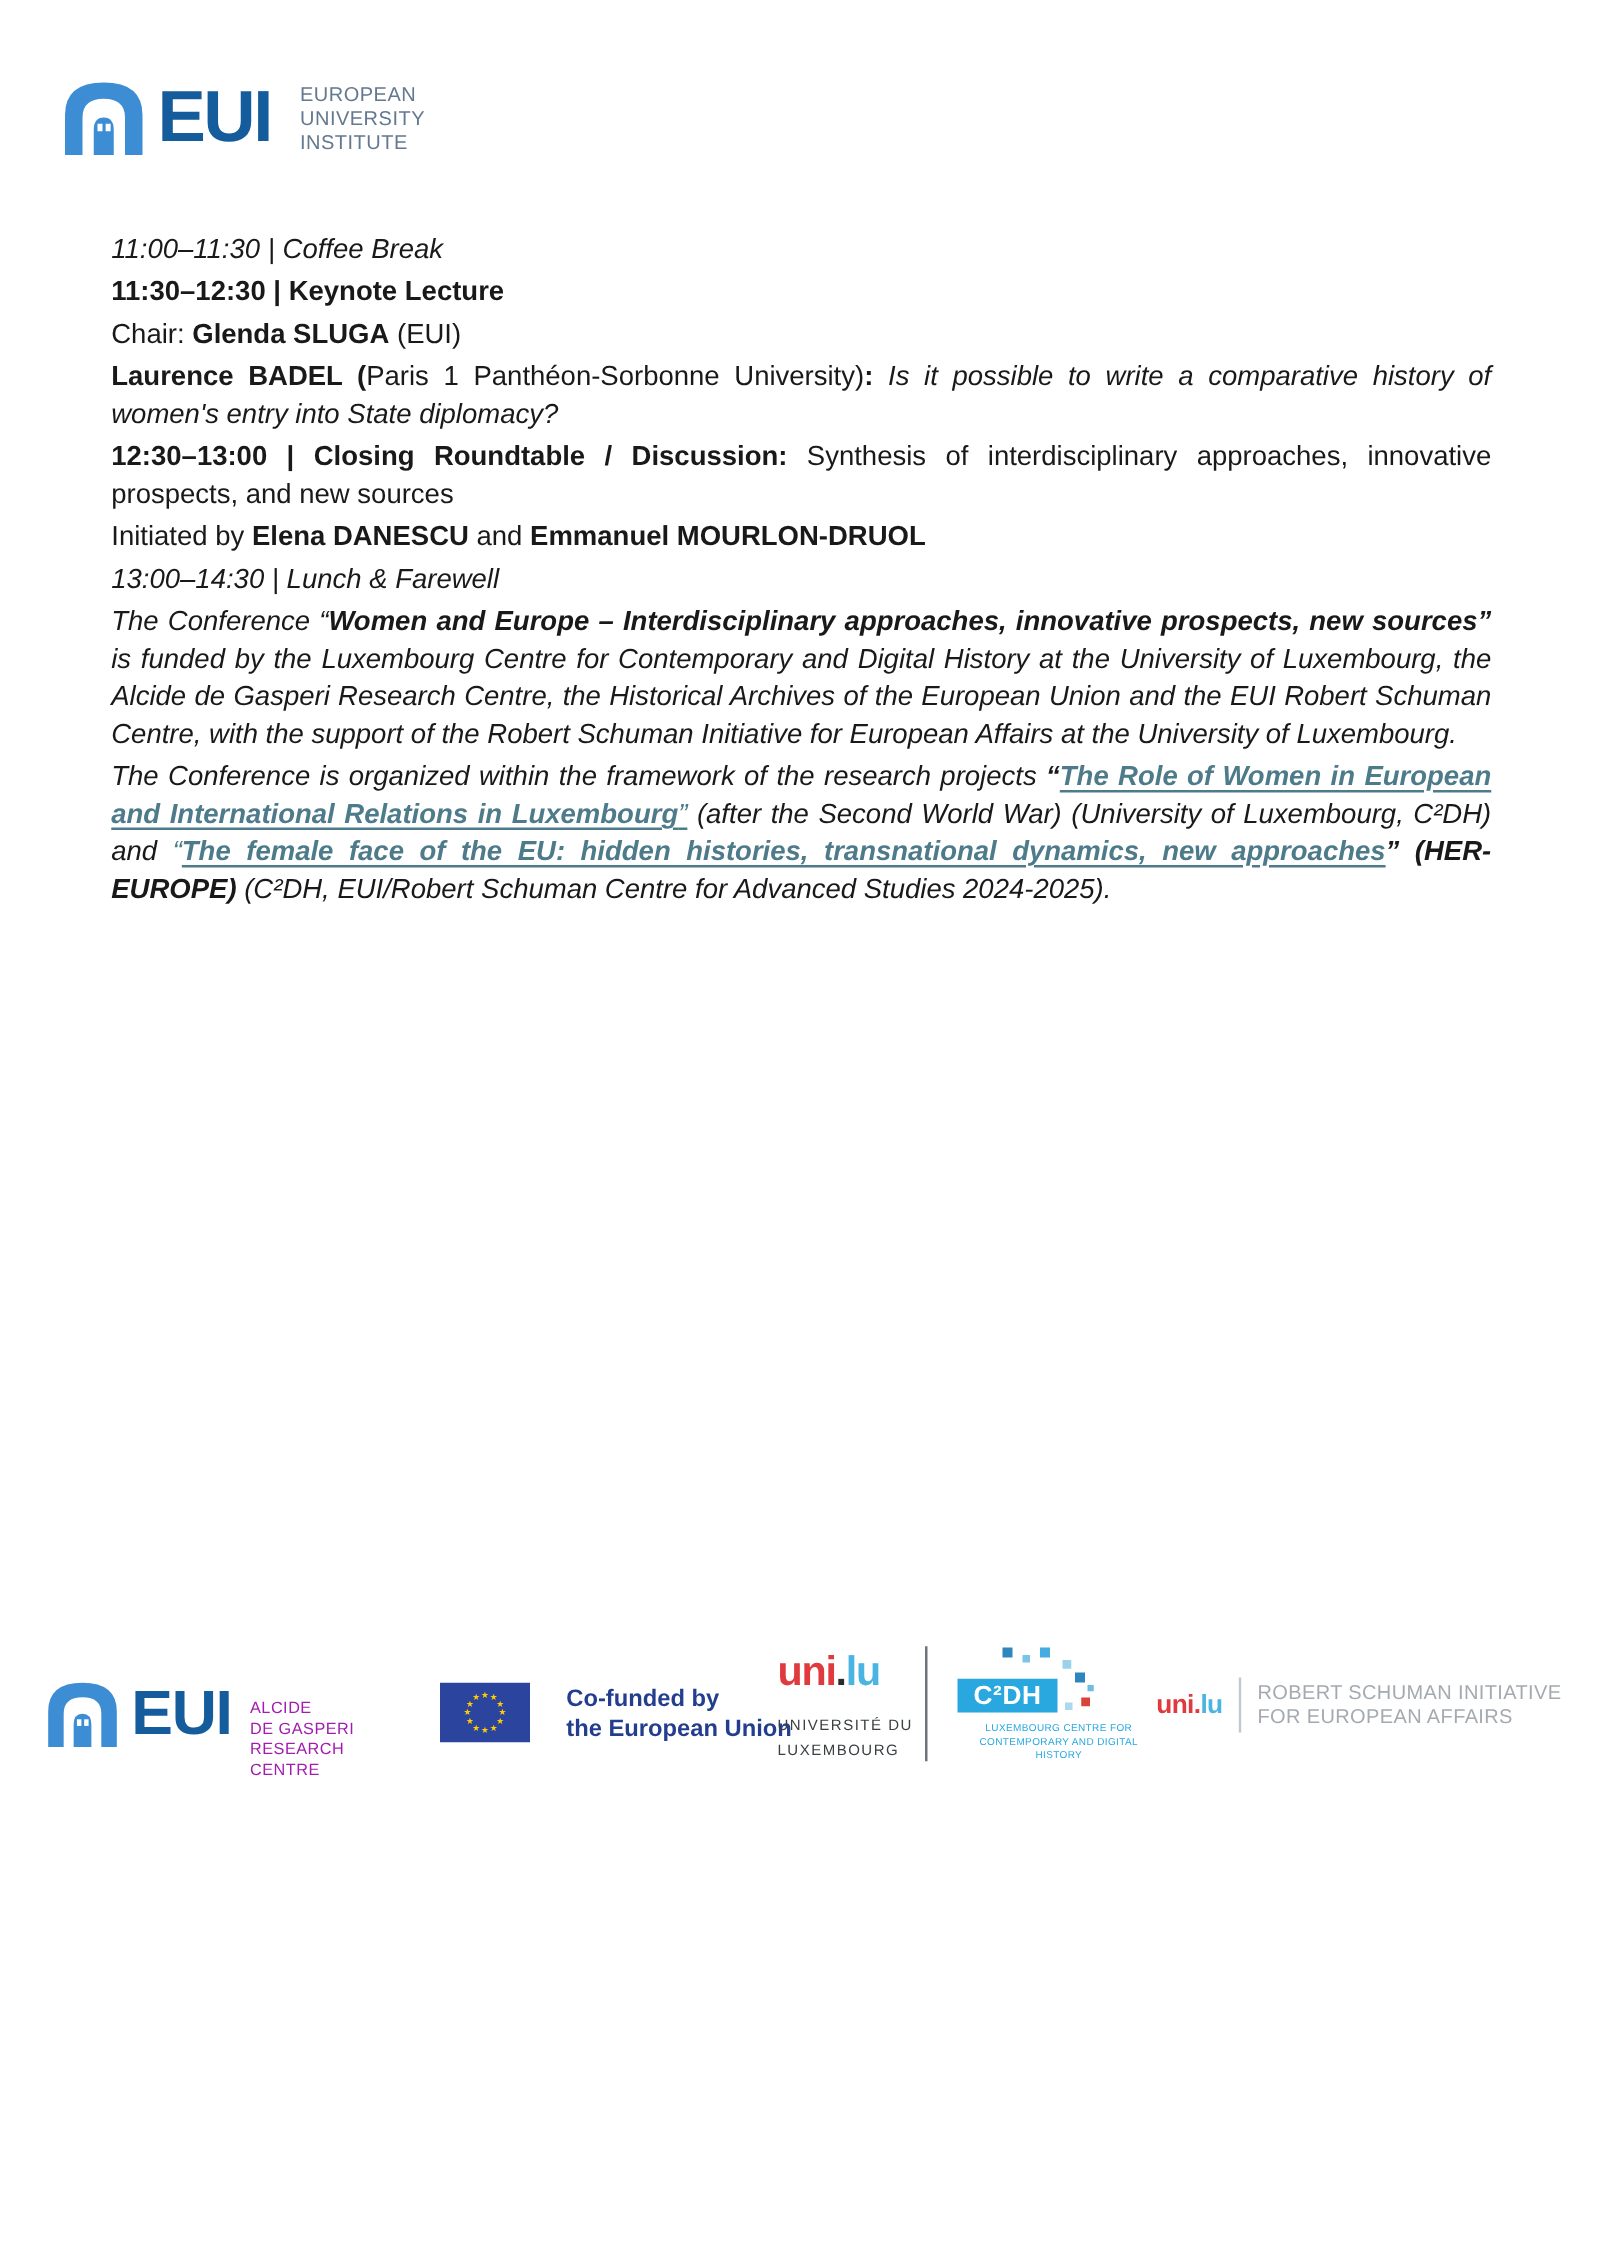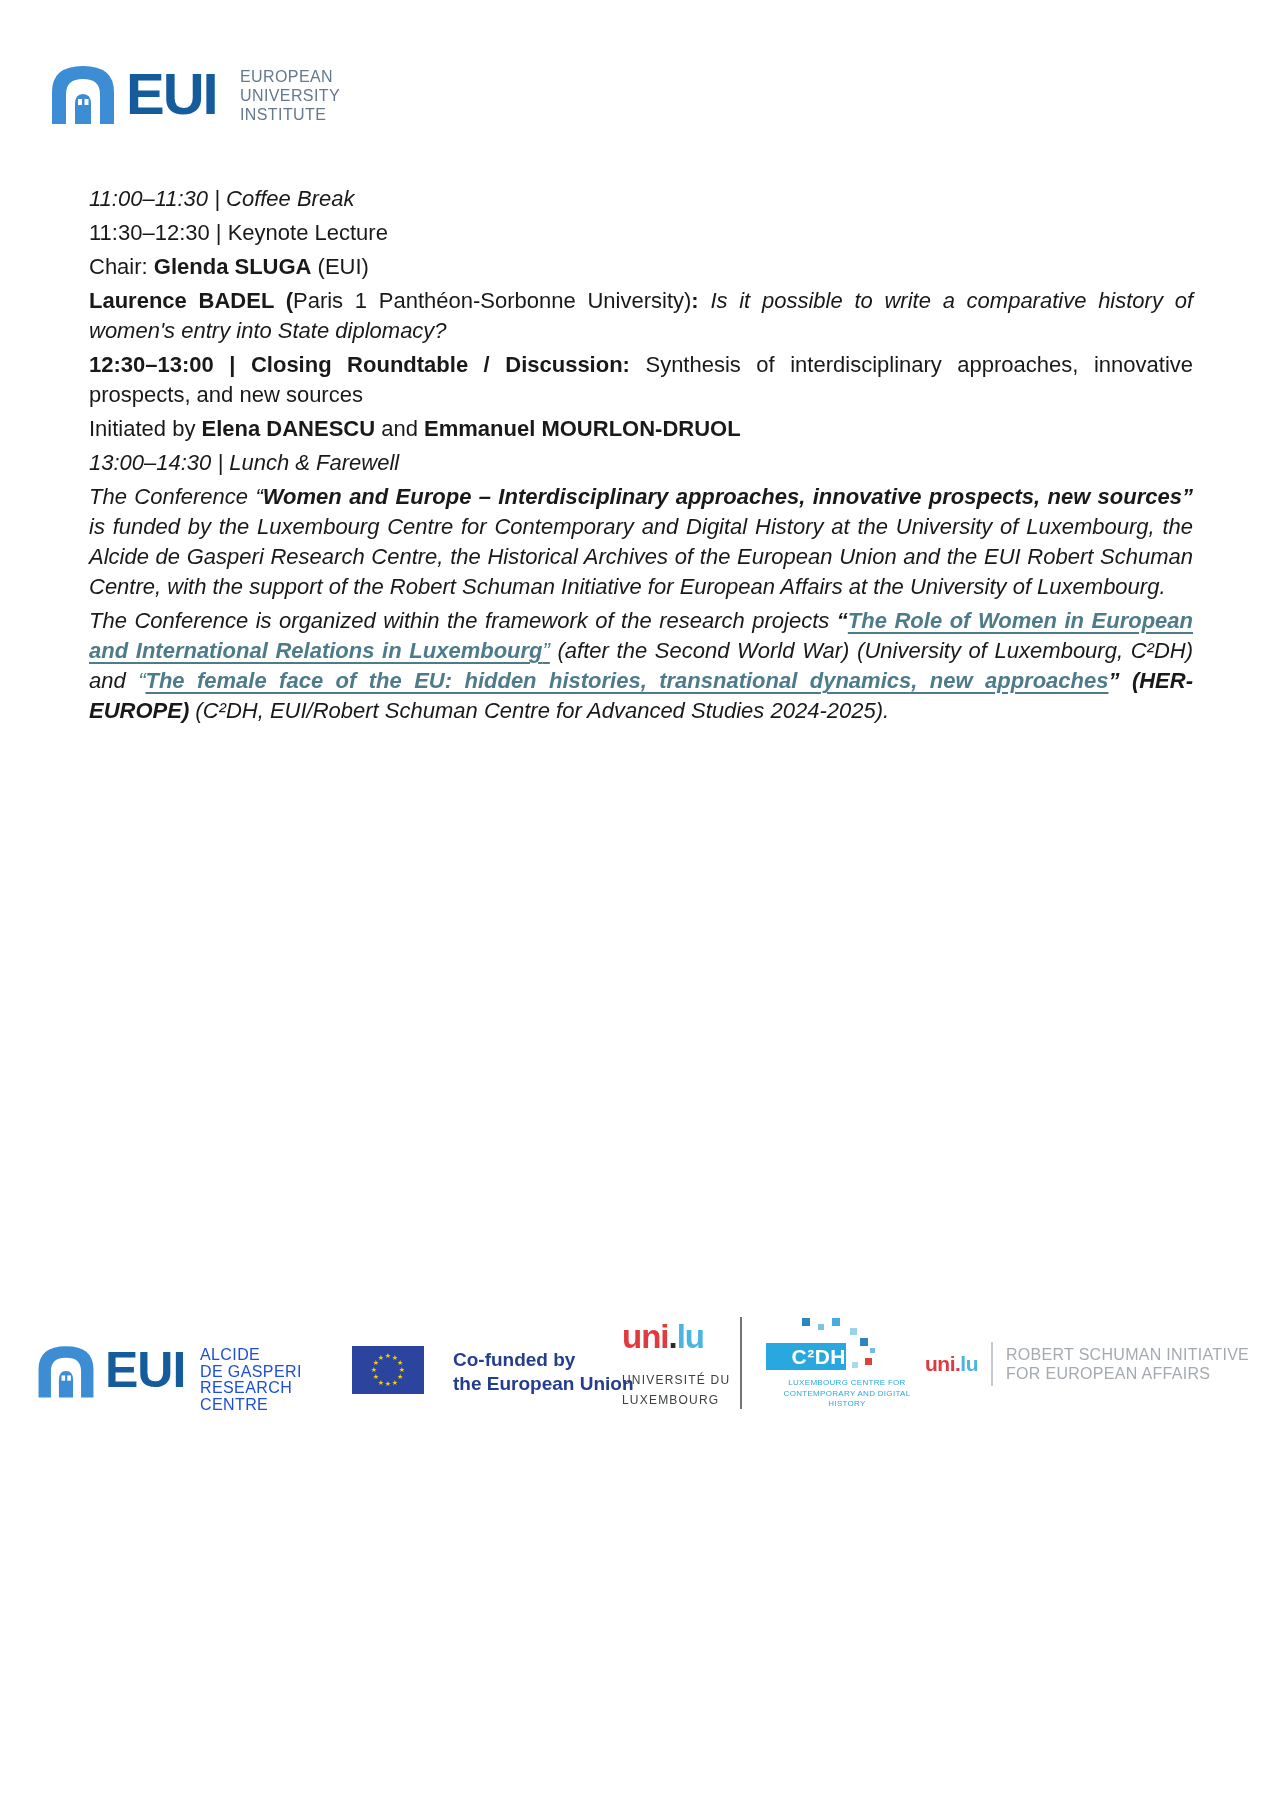--- a/index.html
+++ b/index.html
@@ -18,21 +18,21 @@
             color:#64788f; letter-spacing:0.4px; }
 
   
   .content { position:absolute; left:85px; top:180px; width:1112px;
              font-size:22px; line-height:30px; }
   .content p { margin:4px; }
   .it { font-style:italic; }
   .b  { font-weight:bold; }
   .bi { font-weight:bold; font-style:italic; }
   .p-coffee    { margin-top:13px;  font-style:italic; }
-  .p-keynote   { margin-top:58px;  font-weight:normal; }
+  .p-keynote   { margin-top:58px;  font-weight:bold; }
   .p-chair     { margin-top:18px; }
   .p-badel     { margin-top:14px; margin-left:135px; text-align:justify; }
   .p-closing   { margin-top:8px;  text-align:justify; }
   .p-initiated { margin-top:17px; }
   .p-lunch     { margin-top:42px; font-style:italic; }
   .p-funding   { margin-top:266px; font-style:italic; text-align:justify; }
   .p-projects  { margin-top:52px;  font-style:italic; text-align:justify; }
   .plink, .plink-quote {
     color:#4d7b8a; text-decoration:underline; text-decoration-thickness:2px;
     text-underline-offset:4px; font-style:italic;
@@ -41,42 +41,42 @@
   .q-black { font-weight:bold; color:#191919; }
   .q-teal  { color:#4d7b8a; }
 
   
   .footer { position:absolute; left:0; top:1310px; width:1280px; height:120px; }
 
   .f-alcide { position:absolute; left:35px; top:26px; width:290px; height:72px; }
   .f-arch   { position:absolute; left:0; top:2px; width:62px; height:66px; }
   .f-eui    { position:absolute; left:70px; top:0; font-size:50px; font-weight:bold;
               color:#155c9c; line-height:68px; letter-spacing:-1px; }
-  .f-alcide-lines { position:absolute; left:165px; top:11px; font-size:16px;
-              line-height:16.5px; color:#1d4ed8; letter-spacing:0.4px; }
+  .f-alcide-lines { position:absolute; left:165px; top:22px; font-size:13px;
+              line-height:16.5px; color:#a21caf; letter-spacing:0.4px; }
 
   .f-eu      { position:absolute; left:352px; top:36px; }
   .f-flag    { position:absolute; left:0; top:0; width:72px; height:48px; }
   .f-eu-text { position:absolute; left:101px; top:2px; width:260px; font-size:19px;
                font-weight:bold; color:#233e8f; line-height:24px; }
 
   .f-unilu { position:absolute; left:622px; top:8px; width:110px; text-align:left; }
   .unilu-word { font-size:33px; font-weight:bold; letter-spacing:-1px; line-height:38px; }
   .unilu-uni { color:#e0393e; }
   .unilu-dot { color:#2b2b2b; }
   .unilu-lu  { color:#4ab5e2; }
   .unilu-cap { margin-top:14px; font-size:12px; line-height:20px; color:#3c4043;
                letter-spacing:1.2px; }
 
   .f-div1 { position:absolute; left:740px; top:7px; width:2px; height:92px; background:#6f757a; }
 
   .f-c2dh { position:absolute; left:766px; top:8px; width:130px; height:90px; }
   .c2dh-rect { position:absolute; left:0; top:25px; width:80px; height:27px;
                background:#29a8e0; color:#ffffff; font-weight:bold; font-size:21px;
-               line-height:27px; text-align:right; letter-spacing:0.5px; }
+               line-height:27px; text-align:center; letter-spacing:0.5px; }
   .c2dh-cap  { position:absolute; left:16px; top:60px; width:130px; font-size:8px;
                line-height:10.5px; color:#29a8e0; letter-spacing:0.3px;text-align:center; }
   .pix { position:absolute; }
 
   .f-rsi { position:absolute; left:925px; top:32px; display:flex; align-items:center; gap:13px; }
   .rsi-word { font-size:21px; font-weight:bold; letter-spacing:-0.5px; }
   .rsi-div  { width:2px; height:44px; background:#c4c9cd; }
   .rsi-text { font-size:16px; line-height:19px; color:#a4aab0; letter-spacing:0.3px; }
 </style>
 </head>

